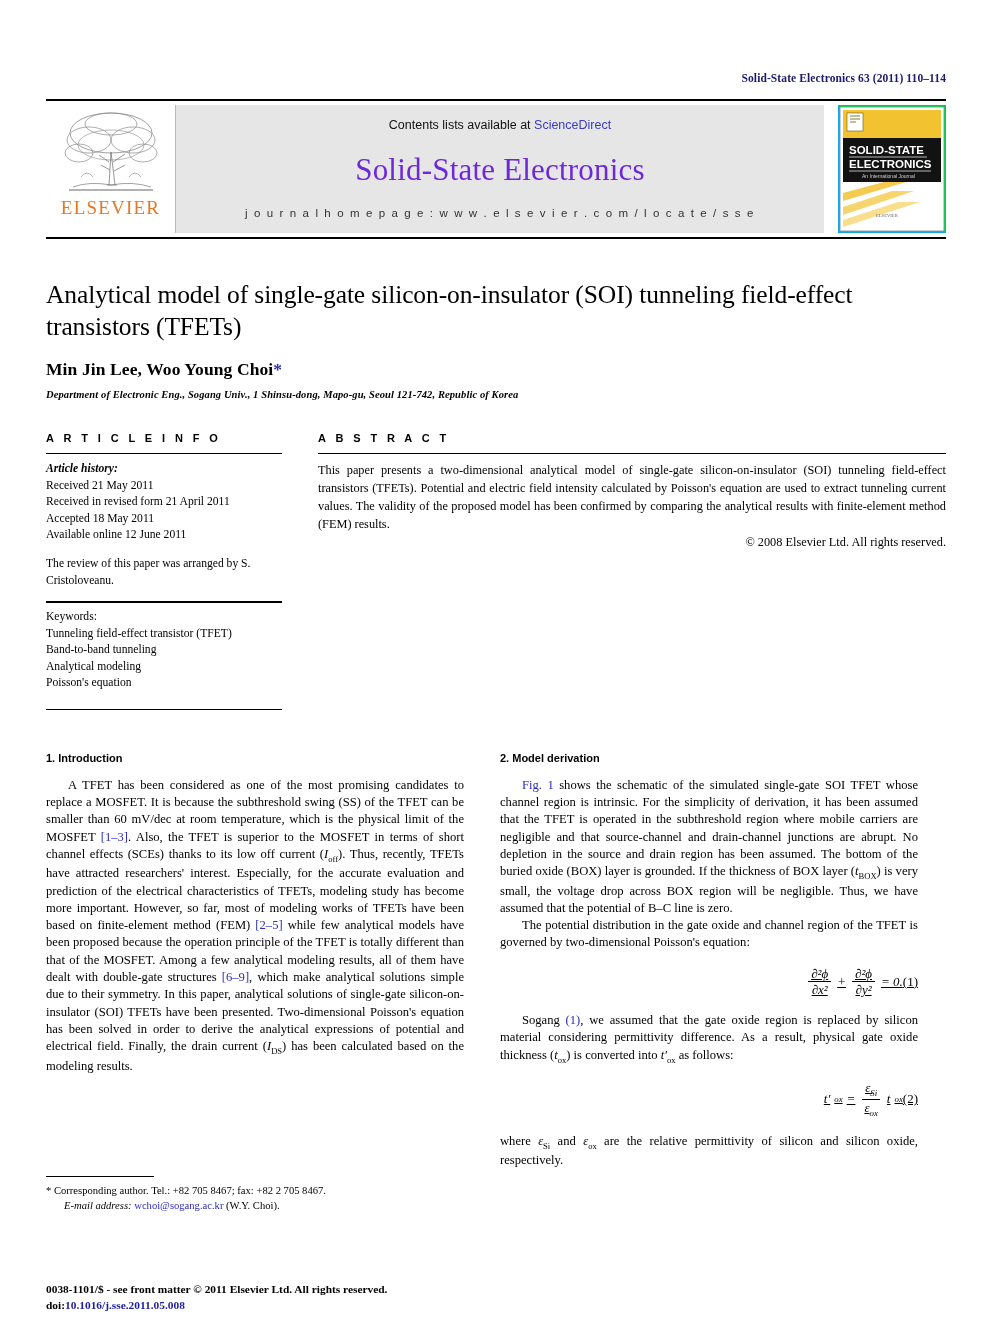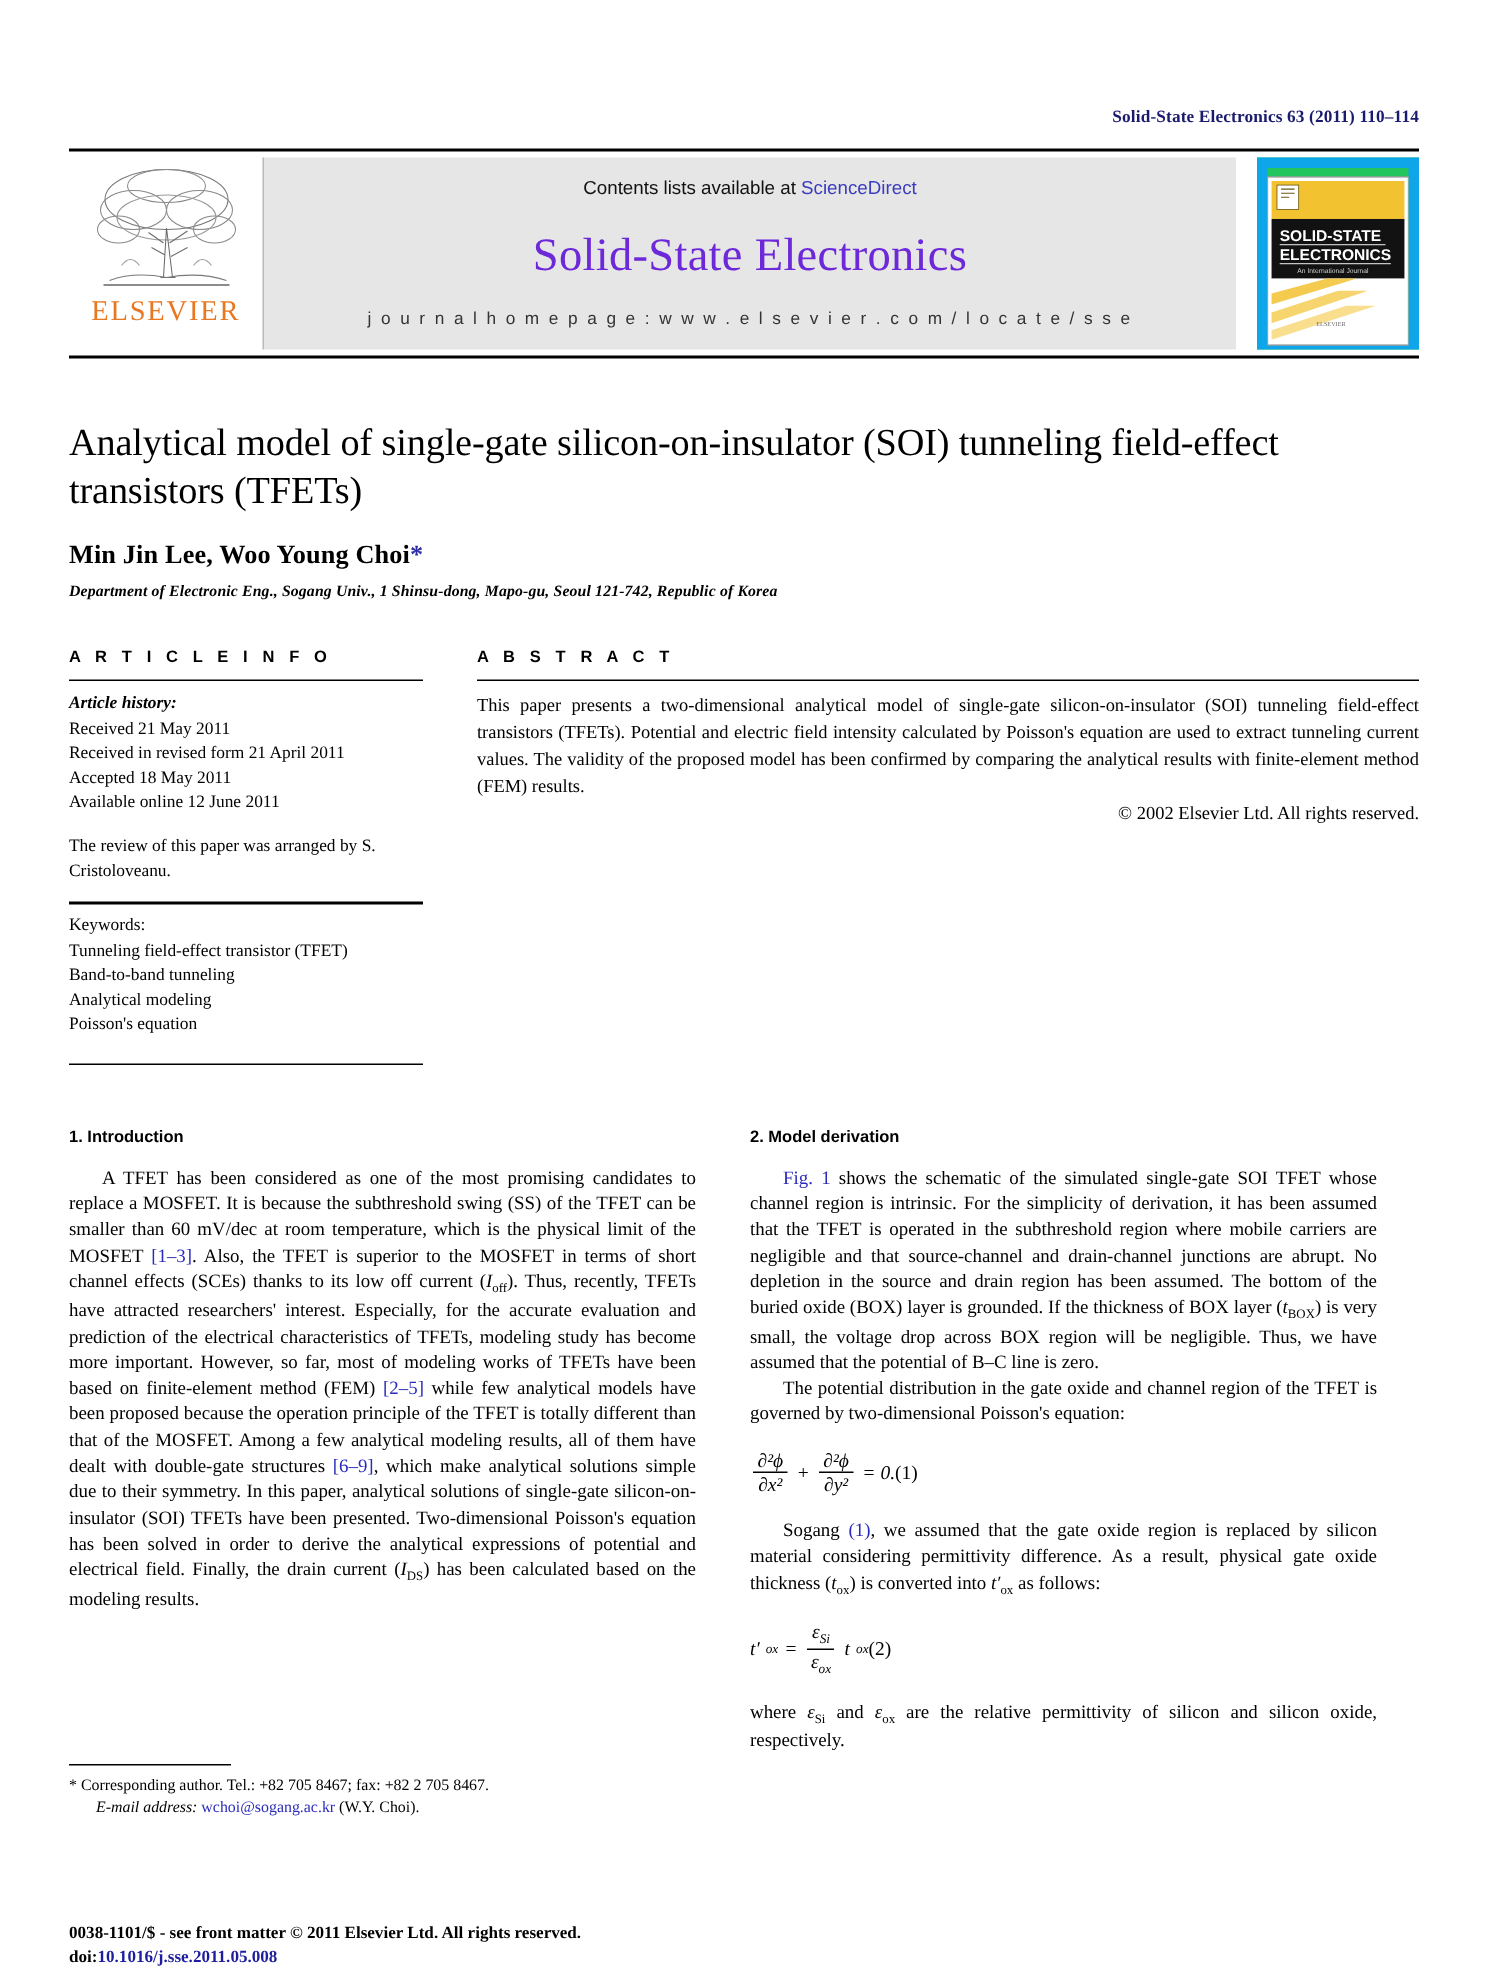--- a/index.html
+++ b/index.html
@@ -91,24 +91,25 @@
   .homepage-line {
     font-family: "Liberation Sans", sans-serif;
     font-size: 11.5px;
     letter-spacing: 1.6px;
     color: #333;
   }
   .cover-thumb {
     width: 108px;
     flex: 0 0 108px;
     margin-left: 14px;
-    border: 7px solid #0ea5e9;
+    border: 1px solid #0ea5e9;
     box-sizing: border-box;
     background: #22c55e;
     display: flex;
+    align-items: center;
     justify-content: center;
   }
 
   
   .title-block { margin-top: 40px; }
   .paper-title {
     font-size: 25.5px;
     line-height: 1.24;
     font-weight: normal;
     margin: 0;
@@ -189,23 +190,24 @@
     hyphens: none;
   }
   .para + .para { margin-top: 0; }
   .cite { color: #2b2bbb; }
   sub { font-size: 0.68em; }
   .var { font-style: italic; }
 
   .equation {
     display: flex;
     align-items: center;
-    justify-content: flex-start;
+    justify-content: flex-end;
     margin: 15px 0 15px 0;
     font-size: 13px;
+    text-decoration: underline;
   }
   .eqn-math { font-style: italic; display: flex; align-items: center; gap: 4px; }
   .frac {
     display: inline-flex;
     flex-direction: column;
     align-items: center;
     vertical-align: middle;
     line-height: 1.05;
     margin: 0 2px;
   }
@@ -331,21 +333,21 @@
           <div>Poisson's equation</div>
         </div>
         <div class="rule-thin"></div>
       </div>
     </div>
 
     <div class="col-abstract">
       <div class="sec-head">A B S T R A C T</div>
       <div class="rule-thin"></div>
       <div class="abstract-body">This paper presents a two-dimensional analytical model of single-gate silicon-on-insulator (SOI) tunneling field-effect transistors (TFETs). Potential and electric field intensity calculated by Poisson's equation are used to extract tunneling current values. The validity of the proposed model has been confirmed by comparing the analytical results with finite-element method (FEM) results.</div>
-      <div class="copyright-line">© 2002 Elsevier Ltd. All rights reserved.</div>
+      <div class="copyright-line">© 2008 Elsevier Ltd. All rights reserved.</div>
     </div>
   </div>
 
   <div class="body-cols">
 
     <div class="bcol">
       <h2 class="sec-title">1. Introduction</h2>
       <p class="para"><span>A TFET has been considered as one of the most promising candidates to replace a MOSFET. It is because the subthreshold swing (SS) of the TFET can be smaller than 60 mV/dec at room temperature, which is the physical limit of the MOSFET </span><span class="cite">[1–3]</span><span>. Also, the TFET is superior to the MOSFET in terms of short channel effects (SCEs) thanks to its low off current (</span><span class="var">I</span><sub>off</sub><span>). Thus, recently, TFETs have attracted researchers' interest. Especially, for the accurate evaluation and prediction of the electrical characteristics of TFETs, modeling study has become more important. However, so far, most of modeling works of TFETs have been based on finite-element method (FEM) </span><span class="cite">[2–5]</span><span> while few analytical models have been proposed because the operation principle of the TFET is totally different than that of the MOSFET. Among a few analytical modeling results, all of them have dealt with double-gate structures </span><span class="cite">[6–9]</span><span>, which make analytical solutions simple due to their symmetry. In this paper, analytical solutions of single-gate silicon-on-insulator (SOI) TFETs have been presented. Two-dimensional Poisson's equation has been solved in order to derive the analytical expressions of potential and electrical field. Finally, the drain current (</span><span class="var">I</span><sub>DS</sub><span>) has been calculated based on the modeling results.</span></p>
     </div>
 

